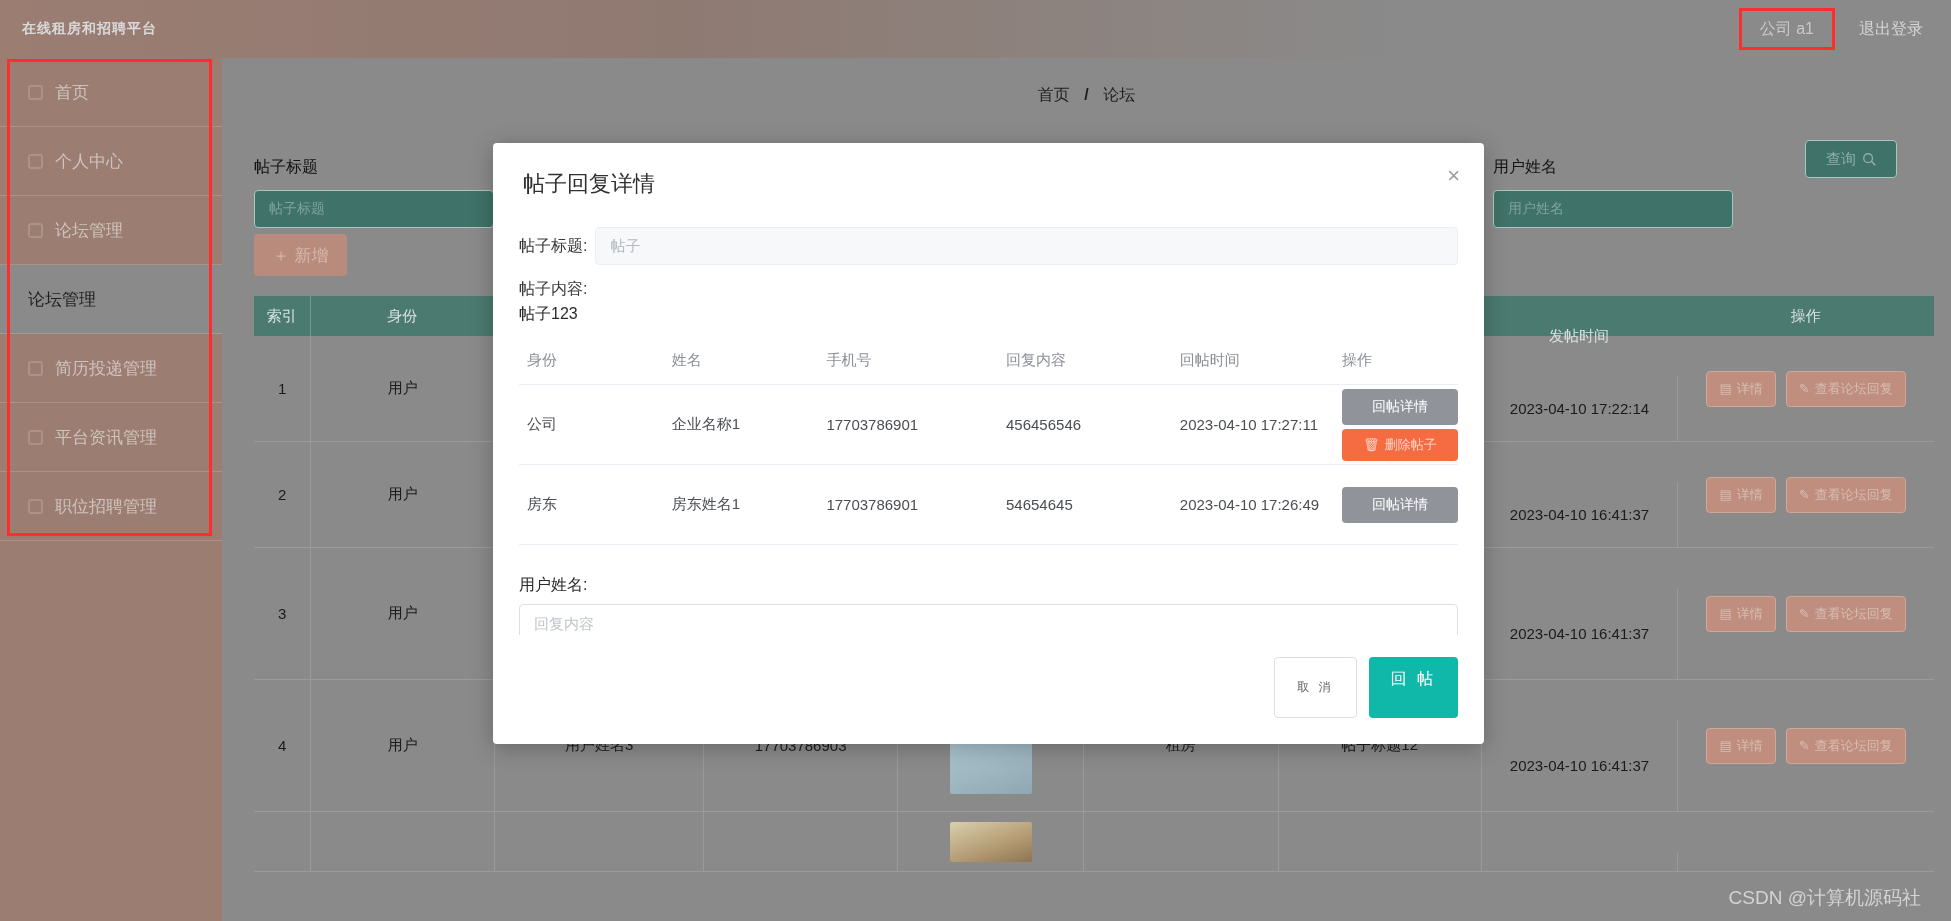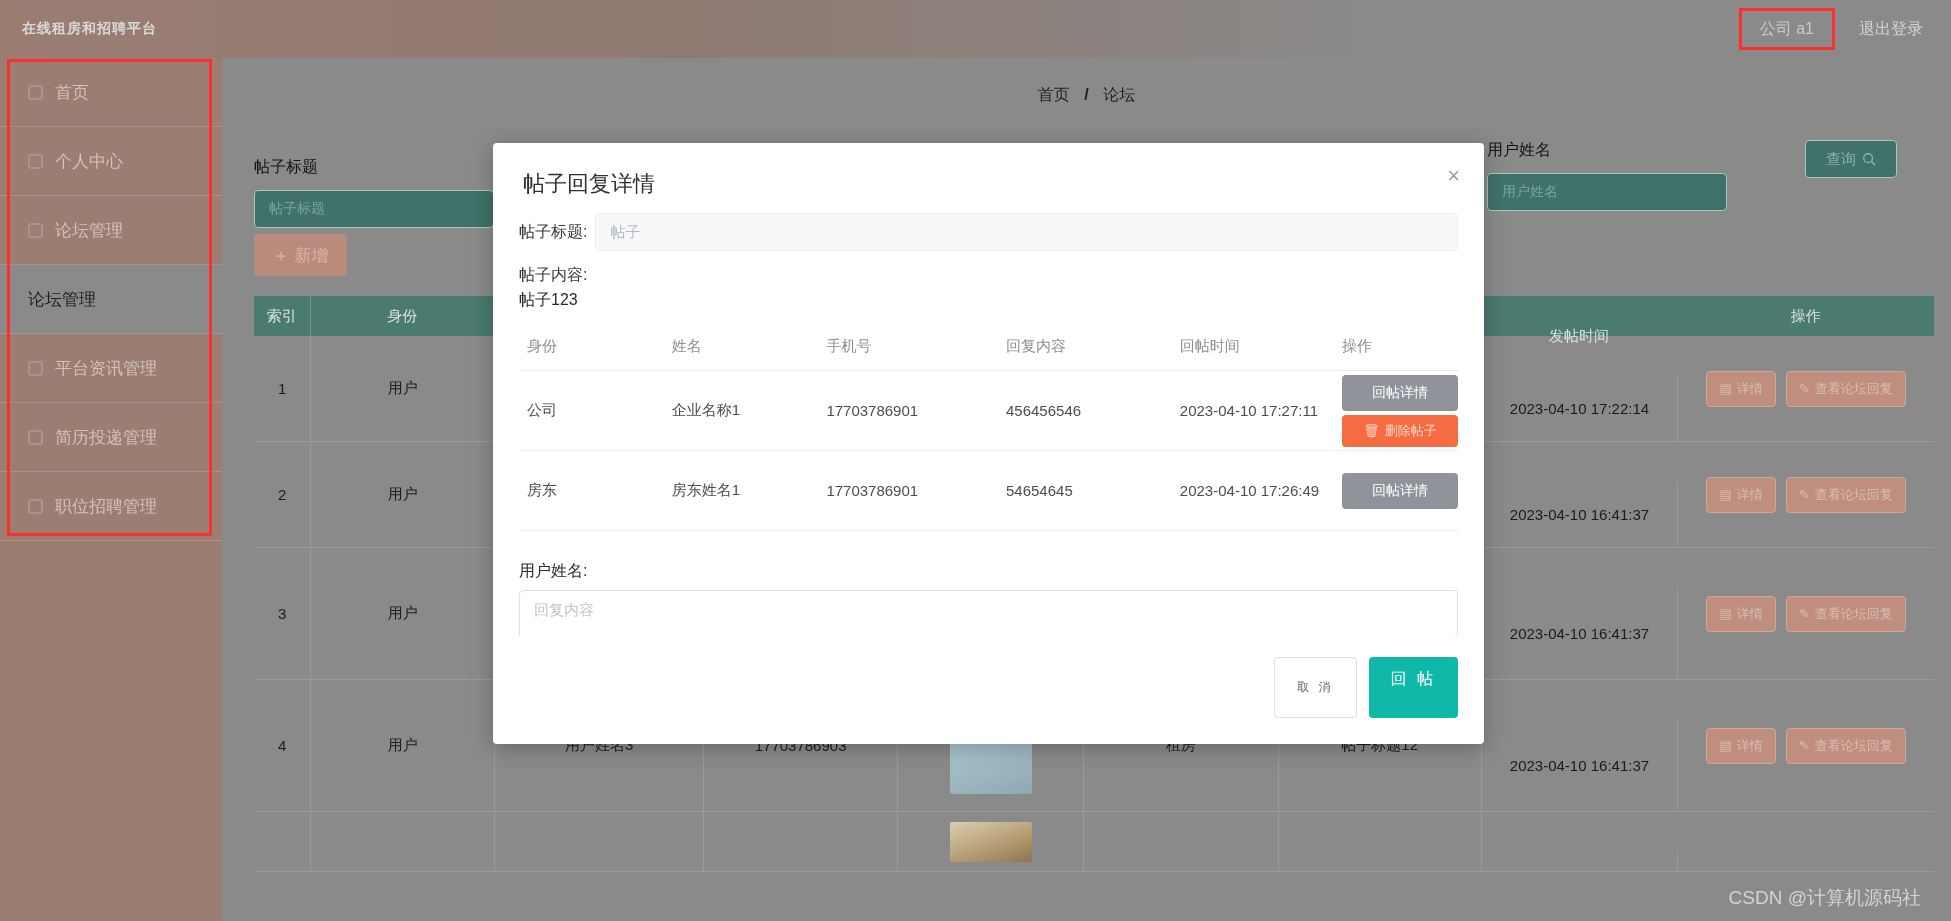--- a/index.html
+++ b/index.html
@@ -79,21 +79,21 @@
   }
   .field { margin-right: 56px; }
   .field-label { font-size: 16px; color: #141414; margin-bottom: 12px; }
   .field-input {
     width: 240px; height: 38px; background: #3f7268; border: 1px solid #a9c6bf;
     border-radius: 4px; color: #7fa39c; font-size: 14px;
     display: flex; align-items: center; padding-left: 14px;
   }
   .filter-right {
     position: absolute; right: 36px; bottom: 0; display: flex;
-    align-items: flex-start; gap: 22px;
+    align-items: flex-end; gap: 16px;
   }
   .query-btn {
     width: 92px; height: 38px; background: #3f7268; border: 1px solid #a9c6bf;
     border-radius: 4px; color: #8fb0a9; font-size: 15px;
     display: flex; align-items: center; justify-content: center; gap: 6px;
     margin-bottom: 50px;
   }
   .add-btn {
     margin: 6px 0 0 14px; width: 93px; height: 42px;
     background: #b98b7c; border-radius: 4px; color: #d6b7ac;
@@ -150,21 +150,21 @@
   .modal-head {
     padding: 26px 30px 14px 30px; position: relative;
   }
   .modal-title { font-size: 22px; color: #303133; }
   .modal-close {
     position: absolute; right: 24px; top: 22px; font-size: 22px;
     color: #9c9c9c; line-height: 1; cursor: pointer;
   }
   .modal-body { padding: 0 26px; flex: 1; overflow: hidden; }
 
-  .form-line { display: flex; align-items: center; margin-top: 0; }
+  .form-line { display: flex; align-items: center; margin-top: 14px; }
   .form-label { font-size: 16px; color: #3a3a3a; white-space: nowrap; }
   .form-input {
     margin-left: 8px; flex: 1; height: 38px; background: #f7f8fa;
     border: 1px solid #ebeef5; border-radius: 4px; color: #b4b8bf;
     font-size: 15px; display: flex; align-items: center; padding-left: 14px;
   }
   .content-label { font-size: 16px; color: #3a3a3a; margin-top: 14px; }
   .content-value { font-size: 16px; color: #2b2b2b; margin-top: 4px; }
 
   
@@ -247,25 +247,25 @@
     <div class="side-item">
       <span class="side-ico"></span>
       <span class="side-label">论坛管理</span>
     </div>
     <div class="side-item active">
 
       <span class="side-label">论坛管理</span>
     </div>
     <div class="side-item">
       <span class="side-ico"></span>
-      <span class="side-label">平台资讯管理</span>
+      <span class="side-label">简历投递管理</span>
     </div>
     <div class="side-item">
       <span class="side-ico"></span>
-      <span class="side-label">简历投递管理</span>
+      <span class="side-label">平台资讯管理</span>
     </div>
     <div class="side-item">
       <span class="side-ico"></span>
       <span class="side-label">职位招聘管理</span>
     </div>
   </div>
   <div class="sidebar-redbox"></div>
 
   <svg class="cursor" width="22" height="30" viewBox="0 0 22 30" style="overflow:visible">
     <polygon points="0,0 0,22 6,17 10,26 14,24 10,15 18,15" fill="#fff" stroke="#000" stroke-width="1.4"></polygon>

